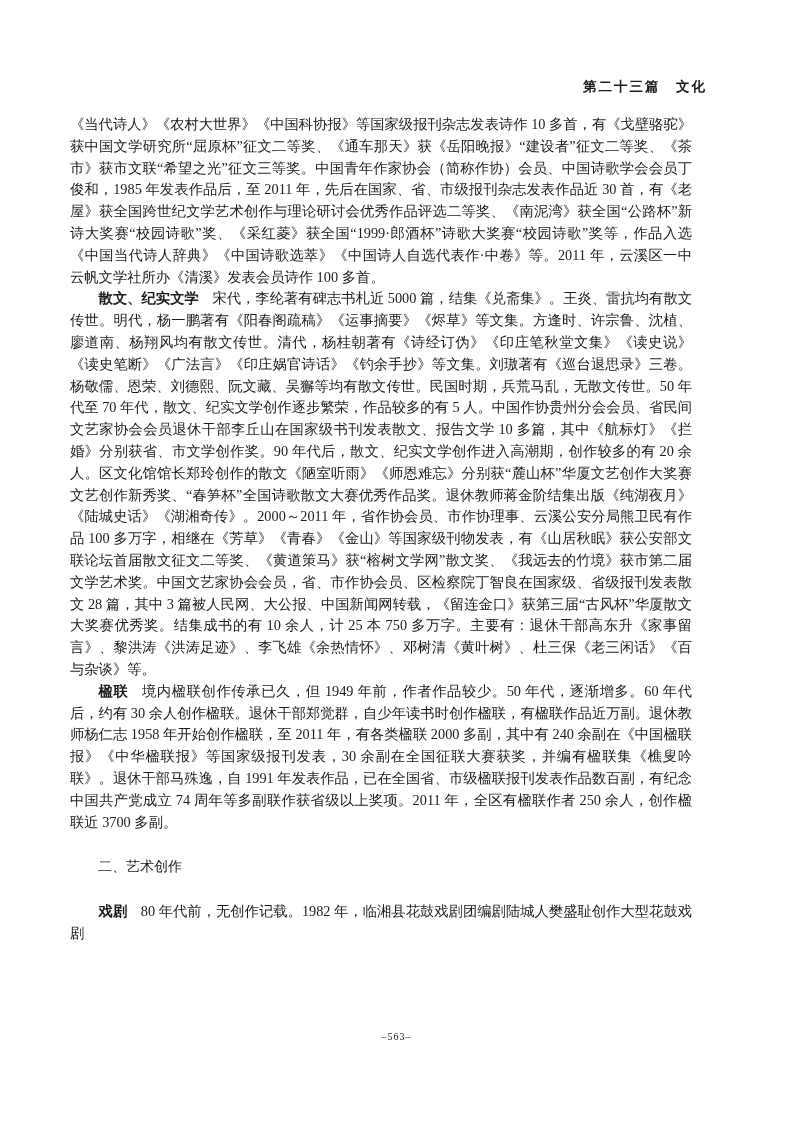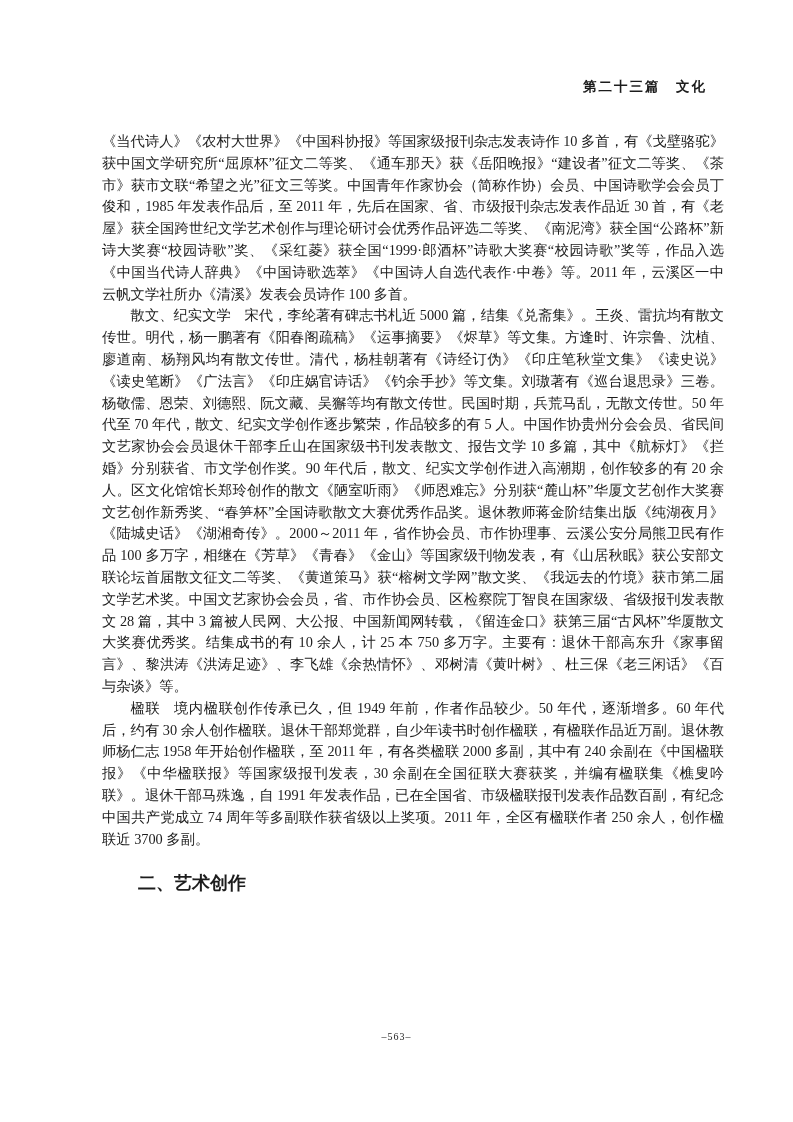--- a/index.html
+++ b/index.html
@@ -18,33 +18,32 @@
     position: absolute;
     top: 78px;
     right: 86px;
     font-size: 13.5px;
     font-weight: bold;
     letter-spacing: 2px;
   }
   .content {
     position: absolute;
     top: 114px;
-    left: 102px;
+    left: 70px;
     width: 622px;
     font-size: 14.3px;
     line-height: 21.8px;
     text-align: justify;
-    margin-top: 17px;
   }
   .para { text-indent: 2em; }
   .para.continuation { text-indent: 0; }
-  .lead { font-weight: normal; margin-right: 0.95em; }
+  .lead { font-weight: bold; margin-right: 0.95em; }
   .section-heading {
-    font-size: 18px;
-    font-weight: bold;
+    font-size: 14px;
+    font-weight: normal;
     text-indent: 2em;
     margin: 23px 0 23px 0;
   }
   .page-footer {
     position: absolute;
     top: 1031px;
     left: 0;
     width: 100%;
     text-align: center;
     font-size: 10px;
@@ -62,18 +61,19 @@
 
     <p class="para continuation"><span>《当代诗人》《农村大世界》《中国科协报》等国家级报刊杂志发表诗作 10 多首，有《戈壁骆驼》获中国文学研究所“屈原杯”征文二等奖、《通车那天》获《岳阳晚报》“建设者”征文二等奖、《茶市》获市文联“希望之光”征文三等奖。中国青年作家协会（简称作协）会员、中国诗歌学会会员丁俊和，1985 年发表作品后，至 2011 年，先后在国家、省、市级报刊杂志发表作品近 30 首，有《老屋》获全国跨世纪文学艺术创作与理论研讨会优秀作品评选二等奖、《南泥湾》获全国“公路杯”新诗大奖赛“校园诗歌”奖、《采红菱》获全国“1999·郎酒杯”诗歌大奖赛“校园诗歌”奖等，作品入选《中国当代诗人辞典》《中国诗歌选萃》《中国诗人自选代表作·中卷》等。2011 年，云溪区一中云帆文学社所办《清溪》发表会员诗作 100 多首。</span></p>
 
     <p class="para"><b class="lead">散文、纪实文学</b><span>宋代，李纶著有碑志书札近 5000 篇，结集《兑斋集》。王炎、雷抗均有散文传世。明代，杨一鹏著有《阳春阁疏稿》《运事摘要》《烬草》等文集。方逢时、许宗鲁、沈植、廖道南、杨翔风均有散文传世。清代，杨桂朝著有《诗经订伪》《印庄笔秋堂文集》《读史说》《读史笔断》《广法言》《印庄娲官诗话》《钓余手抄》等文集。刘璈著有《巡台退思录》三卷。杨敬儒、恩荣、刘德熙、阮文藏、吴獬等均有散文传世。民国时期，兵荒马乱，无散文传世。50 年代至 70 年代，散文、纪实文学创作逐步繁荣，作品较多的有 5 人。中国作协贵州分会会员、省民间文艺家协会会员退休干部李丘山在国家级书刊发表散文、报告文学 10 多篇，其中《航标灯》《拦婚》分别获省、市文学创作奖。90 年代后，散文、纪实文学创作进入高潮期，创作较多的有 20 余人。区文化馆馆长郑玲创作的散文《陋室听雨》《师恩难忘》分别获“麓山杯”华厦文艺创作大奖赛文艺创作新秀奖、“春笋杯”全国诗歌散文大赛优秀作品奖。退休教师蒋金阶结集出版《纯湖夜月》《陆城史话》《湖湘奇传》。2000～2011 年，省作协会员、市作协理事、云溪公安分局熊卫民有作品 100 多万字，相继在《芳草》《青春》《金山》等国家级刊物发表，有《山居秋眠》获公安部文联论坛首届散文征文二等奖、《黄道策马》获“榕树文学网”散文奖、《我远去的竹境》获市第二届文学艺术奖。中国文艺家协会会员，省、市作协会员、区检察院丁智良在国家级、省级报刊发表散文 28 篇，其中 3 篇被人民网、大公报、中国新闻网转载，《留连金口》获第三届“古风杯”华厦散文大奖赛优秀奖。结集成书的有 10 余人，计 25 本 750 多万字。主要有：退休干部高东升《家事留言》、黎洪涛《洪涛足迹》、李飞雄《余热情怀》、邓树清《黄叶树》、杜三保《老三闲话》《百与杂谈》等。</span></p>
 
 
     <p class="para"><b class="lead">楹联</b><span>境内楹联创作传承已久，但 1949 年前，作者作品较少。50 年代，逐渐增多。60 年代后，约有 30 余人创作楹联。退休干部郑觉群，自少年读书时创作楹联，有楹联作品近万副。退休教师杨仁志 1958 年开始创作楹联，至 2011 年，有各类楹联 2000 多副，其中有 240 余副在《中国楹联报》《中华楹联报》等国家级报刊发表，30 余副在全国征联大赛获奖，并编有楹联集《樵叟吟联》。退休干部马殊逸，自 1991 年发表作品，已在全国省、市级楹联报刊发表作品数百副，有纪念中国共产党成立 74 周年等多副联作获省级以上奖项。2011 年，全区有楹联作者 250 余人，创作楹联近 3700 多副。</span></p>
 
     <h2 class="section-heading">二、艺术创作</h2>
 
+    <p class="para"><b class="lead">戏剧</b><span>80 年代前，无创作记载。1982 年，临湘县花鼓戏剧团编剧陆城人樊盛耻创作大型花鼓戏剧</span></p>
 
   </main>
 
   <div class="page-footer">–563–</div>
 
 </div>
 
 </body></html>

